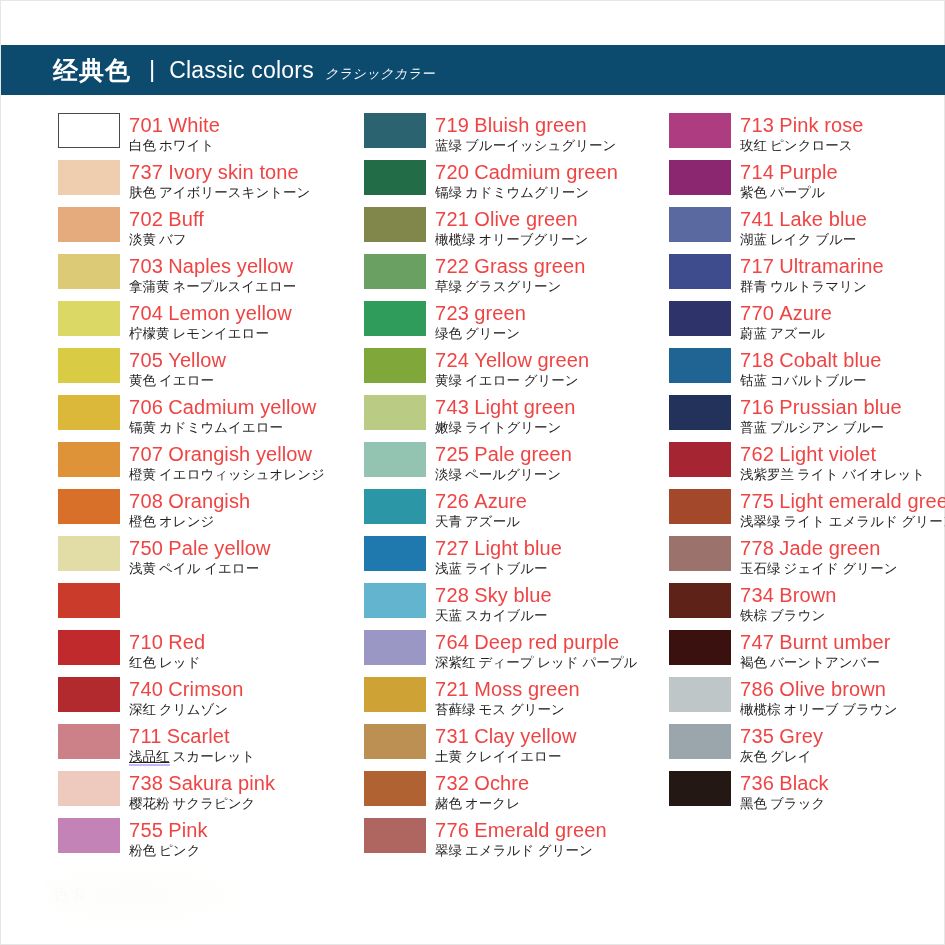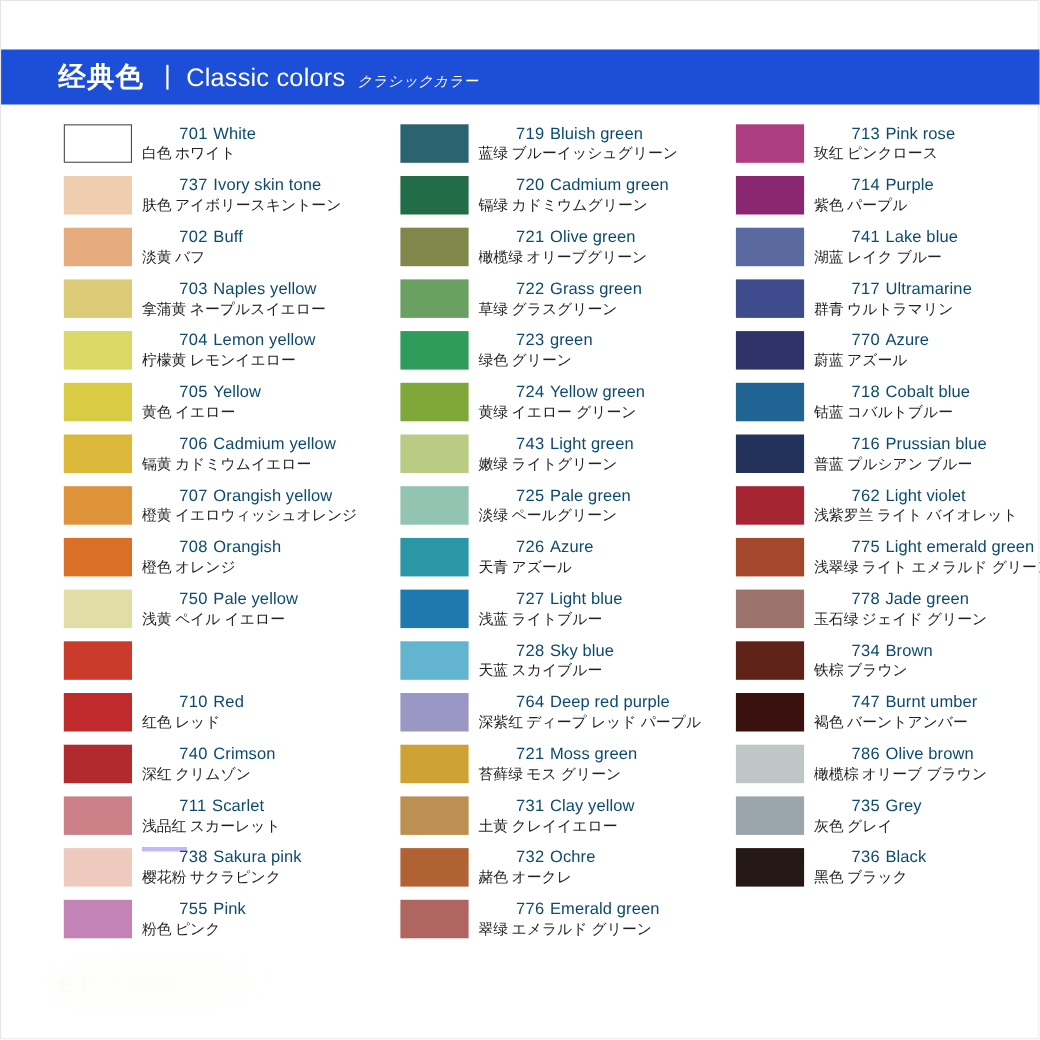--- a/index.html
+++ b/index.html
@@ -103,43 +103,43 @@
   .swatch-chip.outlined {
     border: 1px solid #4a4a4a;
   }
   .swatch-text {
     margin-left: 9px;
     padding-top: 0px;
     line-height: 1.22;
     white-space: nowrap;
   }
   .line-en {
-    font-size: 15px;
-    color: #0c4a6e;
+    font-size: 20px;
+    color: #ef4444;
     font-weight: 400;
     letter-spacing: 0.1px;
-    margin-left: 34px;
   }
   .line-en .code {
     letter-spacing: 0.3px;
     margin-right: 5px;
   }
   .line-loc {
     font-size: 13.5px;
     color: #231f20;
     font-weight: 400;
     letter-spacing: 0px;
     margin-top: 1px;
   }
   .line-loc .cn {
     margin-right: 3px;
   }
   .line-loc .cn.flagged {
-    border-bottom: 4px solid #c4b5fd;
-    padding-bottom: 12px;
+    border-bottom: 2px solid #c4b5fd;
+    padding-bottom: 0px;
+    text-decoration: underline;
   }
 
   
   #watermark {
     position: absolute;
     left: 52px;
     bottom: 40px;
     font-size: 15px;
     color: #fbfaf7;
     letter-spacing: 2px;
@@ -153,21 +153,21 @@
     height: 75px;
     background: radial-gradient(ellipse at 40% 50%, #fdfdfb 0%, #ffffff 72%);
     border-radius: 40px;
   }
 </style>
 </head>
 <body>
 
 <div id="page">
 
-  <div id="header-band" style="background: #1d4ed8;">
+  <div id="header-band" style="background: #0c4a6e;">
     <span class="title-cn">经典色</span>
     <span class="title-sep">|</span>
     <span class="title-en">Classic colors</span>
     <span class="title-jp">クラシックカラー</span>
   </div>
 
   <div id="grid">
       <div class="column col-0">
         <div class="swatch-row">
           <div class="swatch-chip outlined" style="background: rgb(255, 255, 255);"></div>

